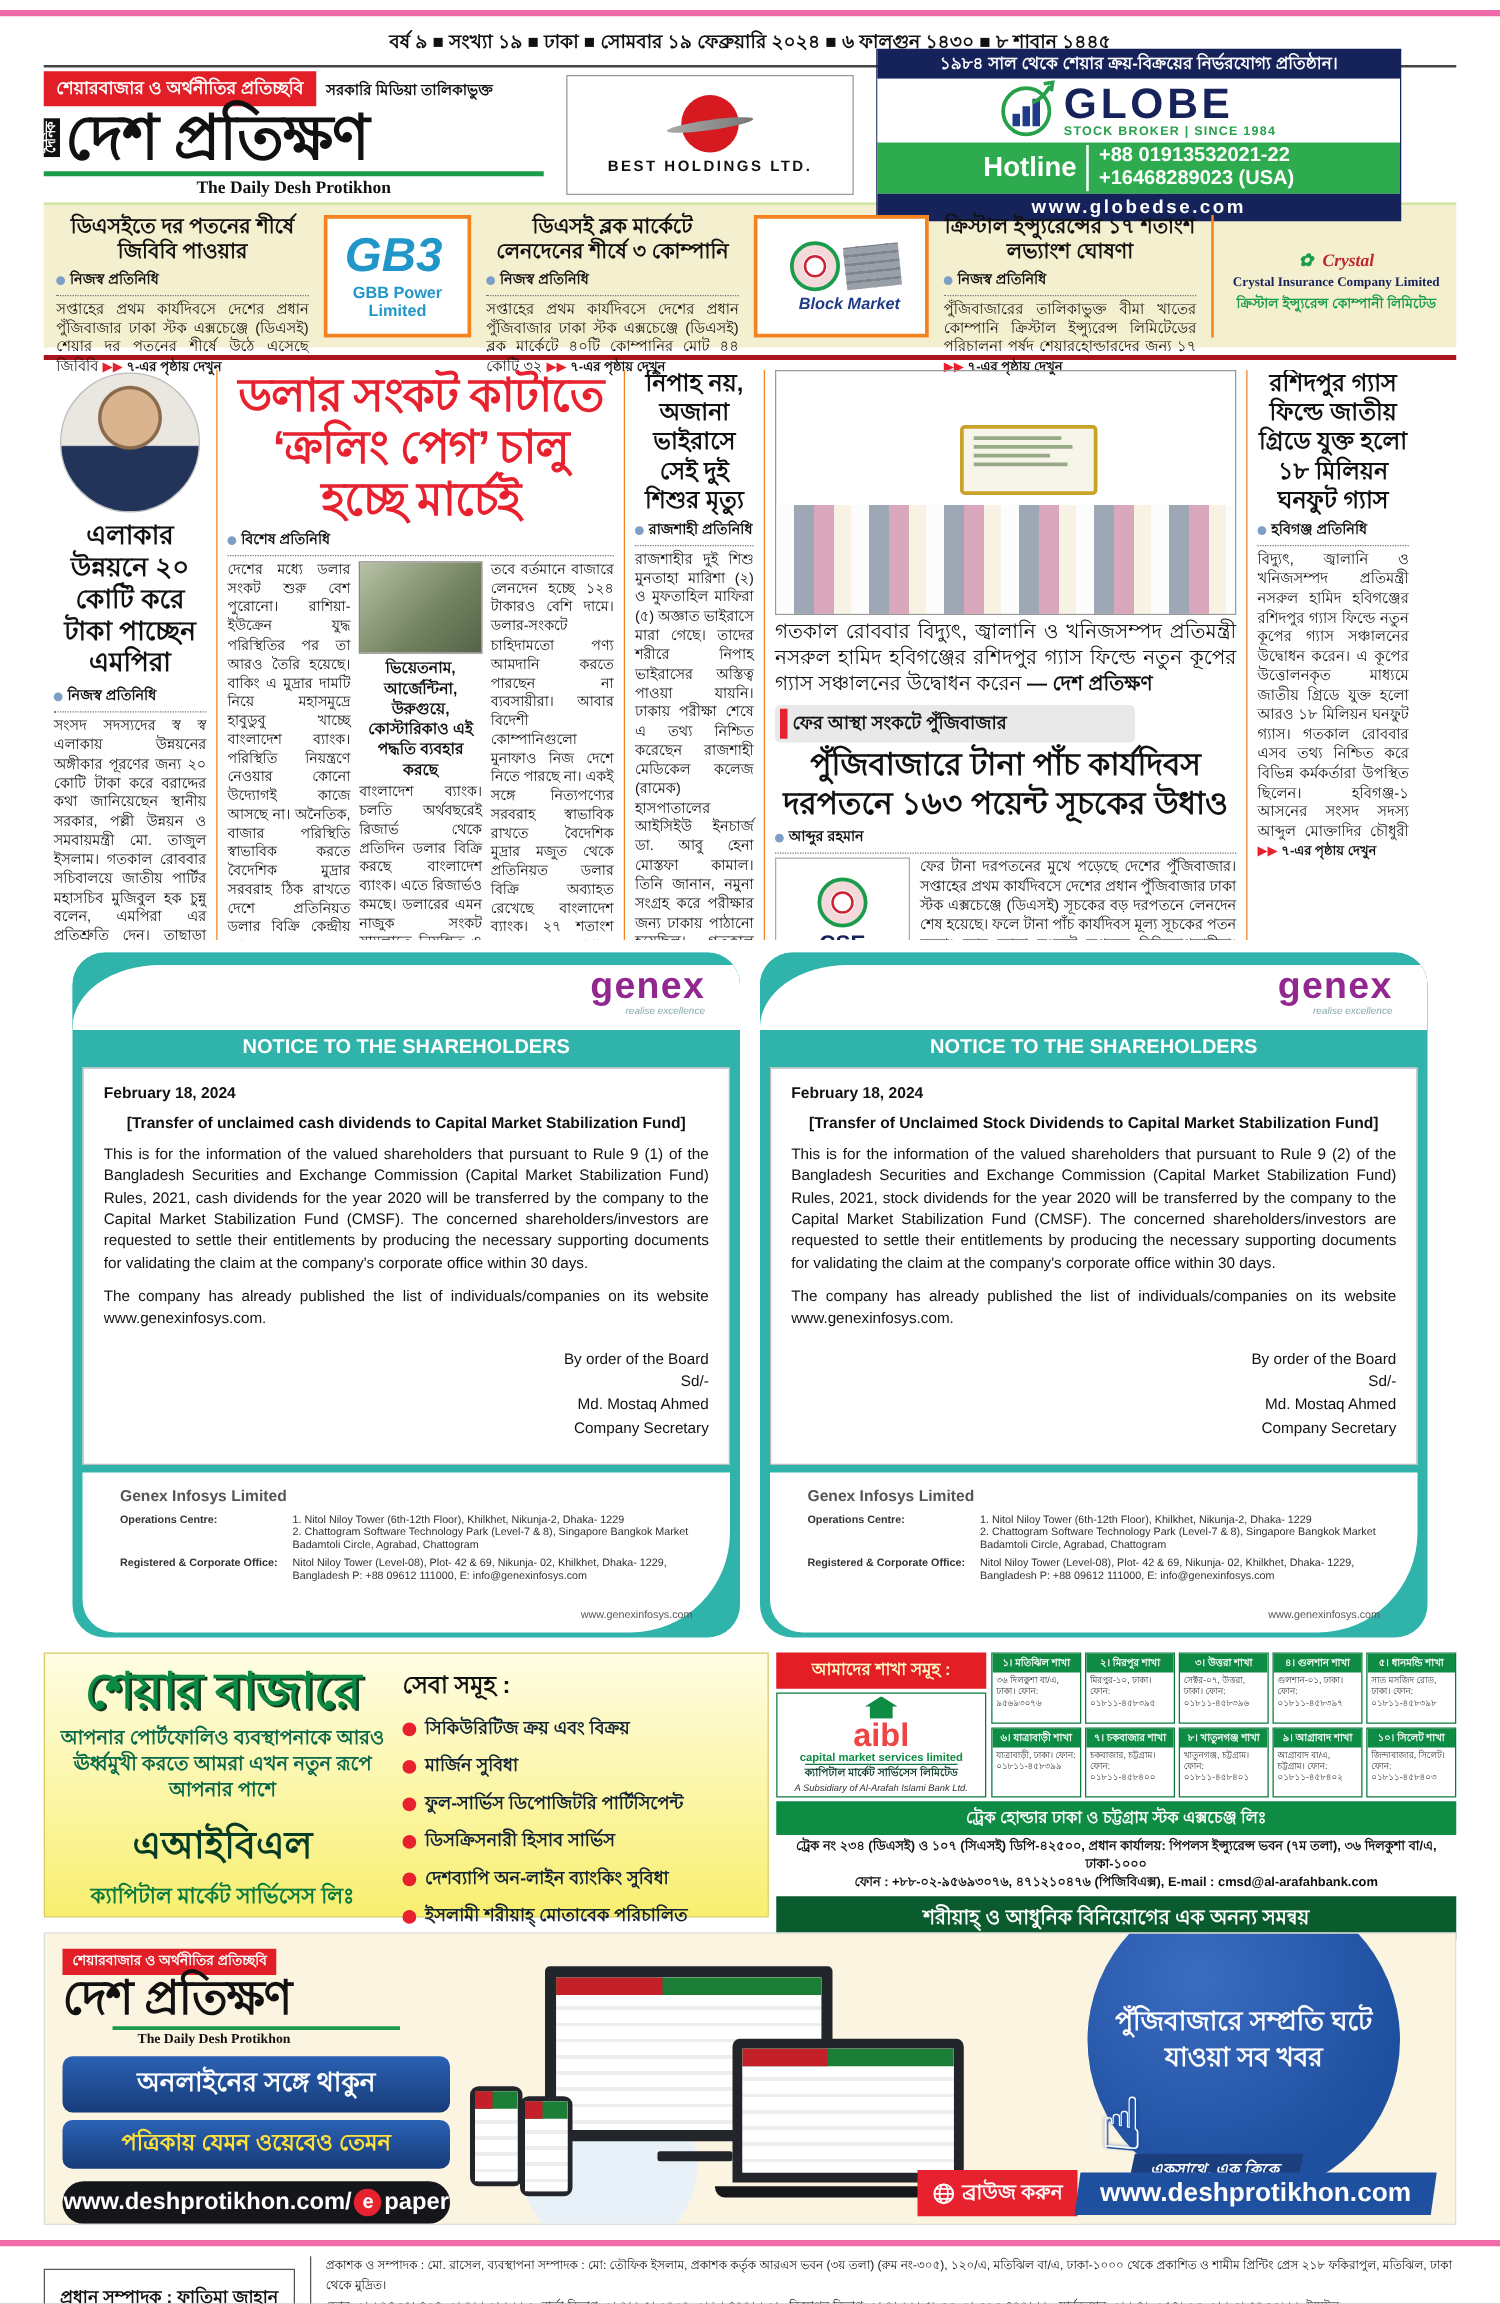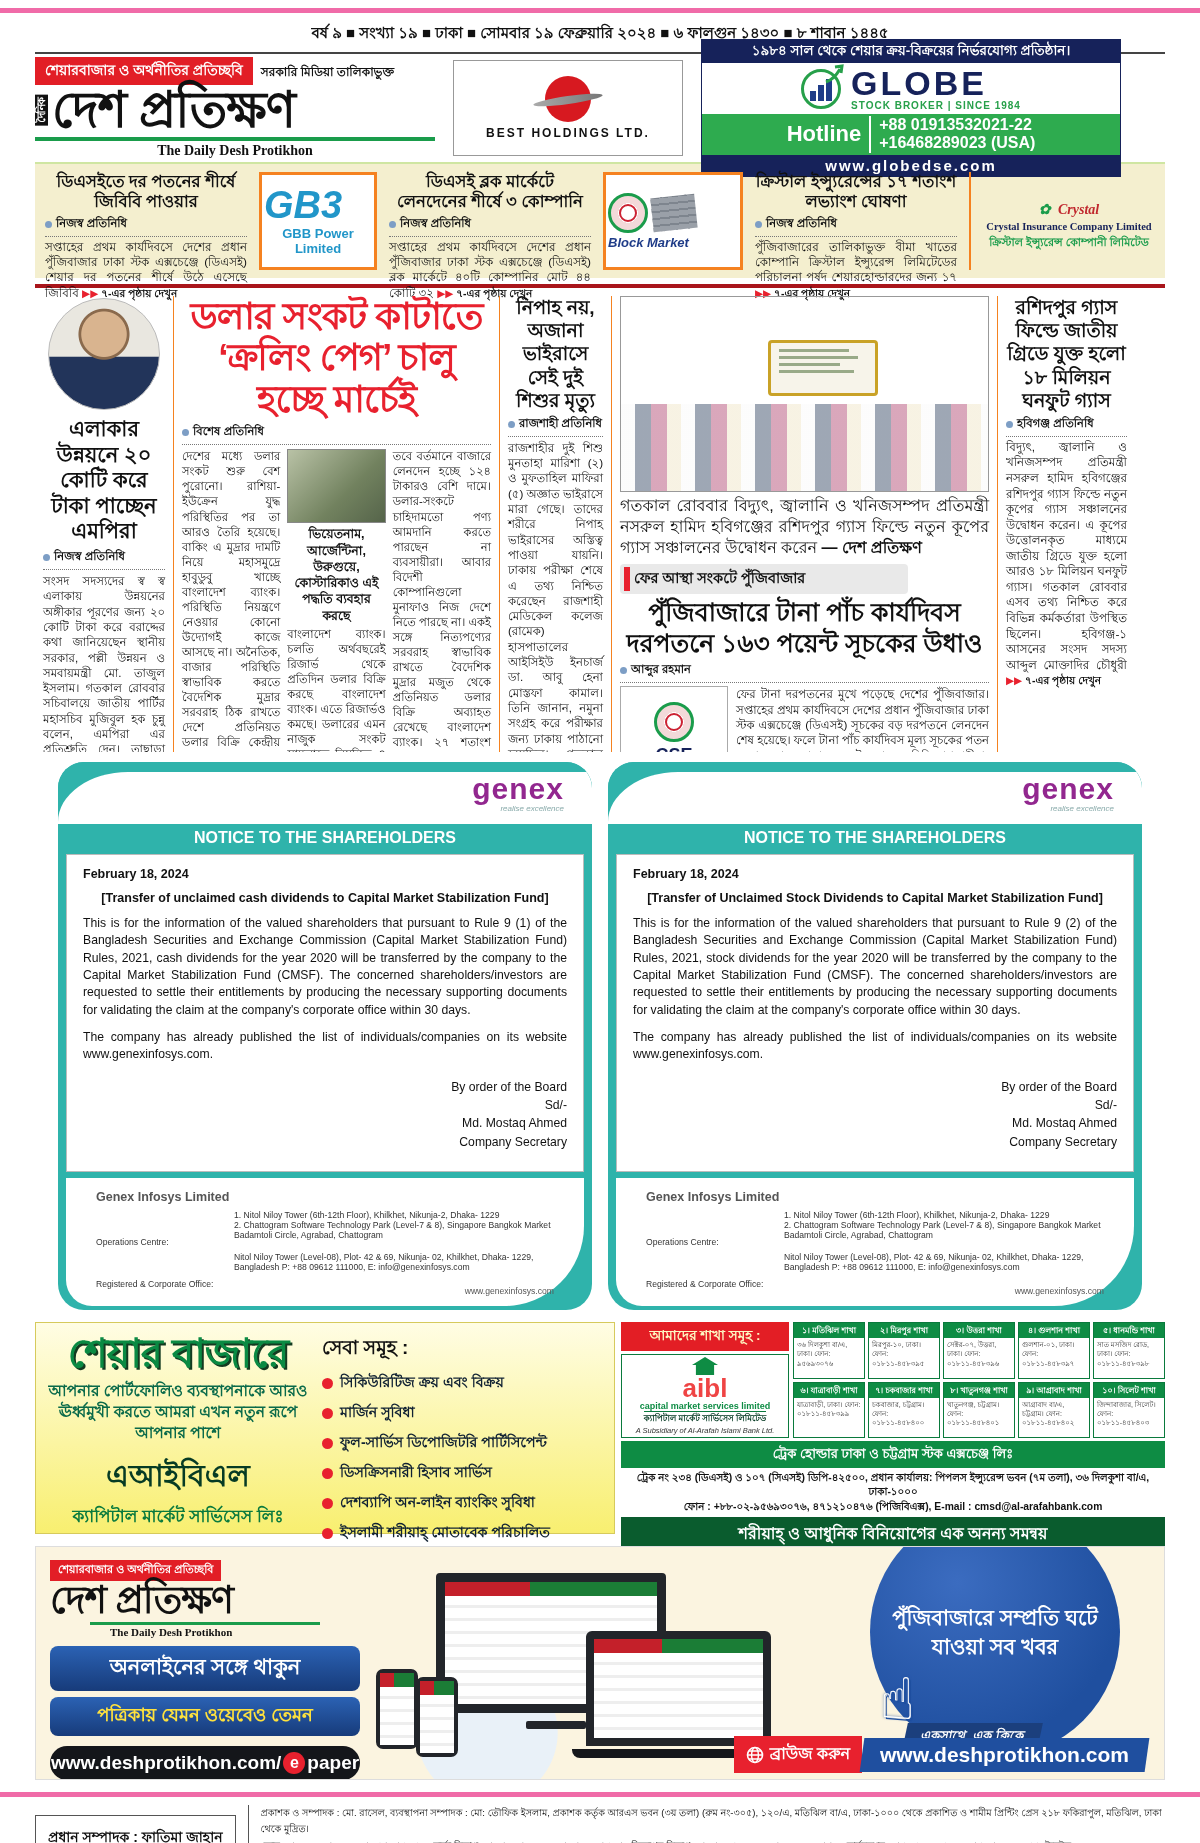--- a/index.html
+++ b/index.html
@@ -43,21 +43,21 @@
   
   .strip { margin:4px 35px 0; background:#f4efcf; border-top:2px solid #cfe6a2; display:flex; padding:8px 6px; gap:8px; height:116px; }
   .strip-cell { flex:1; padding:0 4px; }
   .strip-title { font-weight:bold; font-size:16.5px; text-align:center; line-height:1.2; }
   .byline { font-weight:bold; font-size:11.5px; margin-top:3px; display:flex; align-items:center; gap:4px; }
   .byline .dot { width:7px; height:7px; border-radius:50%; background:#7d9ec5; display:inline-block; }
   .dotted { border-bottom:1px dotted #777; margin:2px 0 3px; }
   .strip-body { font-size:11.8px; text-align:justify; line-height:1.3; }
   .jump { color:#111; font-weight:bold; font-size:10.5px; white-space:nowrap; }
   .jump .arr { color:#e8212e; }
-  .logo-box { width:118px; min-width:118px; background:#fff; border:3px solid #f58220; display:flex; flex-direction:column; align-items:flex-start; justify-content:center; gap:2px; padding:2px; }
+  .logo-box { width:118px; min-width:118px; background:#fff; border:3px solid #f58220; display:flex; flex-direction:column; align-items:flex-end; justify-content:center; gap:2px; padding:20px; }
   .gbb-glyph { color:#2196c9; font-weight:900; font-size:38px; font-style:italic; line-height:1; }
   .gbb-name { color:#2196c9; font-weight:bold; font-size:13px; text-align:center; }
   .bm-box { width:140px; min-width:140px; }
   .bm-row { display:flex; align-items:center; gap:4px; }
   .dse-seal { width:40px; height:40px; border-radius:50%; border:3px solid #1a9c4b; background:radial-gradient(circle,#fff 40%,#f3d9d9 41%); position:relative; }
   .dse-seal::after { content:""; position:absolute; inset:8px; border-radius:50%; border:2px solid #c23; }
   .brick { width:44px; height:34px; background:repeating-linear-gradient(0deg,#9aa0a8 0 5px,#7e858e 5px 7px), repeating-linear-gradient(90deg,transparent 0 10px,#6c737c 10px 12px); transform:rotate(-6deg); }
   .bm-name { color:#1f3c88; font-weight:bold; font-style:italic; font-size:13px; }
   .crystal-cell { width:180px; min-width:180px; text-align:center; display:flex; flex-direction:column; justify-content:center; gap:2px; }
   .crystal-script { font-family:"Liberation Serif",serif; font-style:italic; font-weight:bold; color:#c0272d; font-size:30px; line-height:1; }
@@ -113,21 +113,21 @@
   .genex-tag { color:#8aa; font-size:8px; font-style:italic; }
   .notice-band { color:#fff; font-weight:bold; text-align:center; font-size:16px; padding:5px 0 7px; }
   .notice-content { background:#fff; border:1px solid #bbb; margin:0 8px; padding:12px 16px 8px; font-size:12.2px; height:318px; }
   .n-date { font-weight:bold; font-size:12.5px; margin-bottom:10px; }
   .n-subject { font-weight:bold; text-align:center; font-size:12.5px; margin-bottom:10px; }
   .n-para { text-align:justify; line-height:1.42; margin-bottom:10px; }
   .n-sign { text-align:right; line-height:1.5; margin-top:14px; font-size:12.2px; }
   .notice-footer { background:#fff; margin:6px 8px 6px; border-radius:0 0 80px 26px; padding:12px 26px 8px 30px; height:128px; position:relative; }
   .nf-company { color:#555; font-weight:bold; font-size:12.5px; margin-bottom:6px; }
   .nf-row { display:flex; gap:10px; font-size:8.6px; color:#333; margin-bottom:5px; }
-  .nf-label { width:128px; min-width:128px; font-weight:normal;margin-top:27px; }
+  .nf-label { width:128px; min-width:128px; font-weight:bold; }
   .nf-web { position:absolute; right:30px; bottom:10px; font-size:8.6px; color:#555; }
 
   
   .aibl { margin:12px 35px 0; display:flex; gap:6px; height:212px; }
   .aibl-yellow { width:580px; background:linear-gradient(180deg,#fffde4,#f8ef70); border:1px solid #d6ca5c; display:flex; padding:10px 8px; gap:10px; }
   .ay-left { width:268px; text-align:center; }
   .share-bazar { color:#0a8a43; font-weight:900; font-size:40px; line-height:1; text-shadow:2px 2px 0 #143a20; letter-spacing:-1px; }
   .ay-sub { color:#0a6a4a; font-weight:bold; font-size:15.5px; line-height:1.35; margin-top:8px; }
   .aibl-word { color:#063b24; font-weight:900; font-size:30px; margin-top:8px; }
   .aibl-word2 { color:#0a7a3d; font-weight:bold; font-size:17px; }

